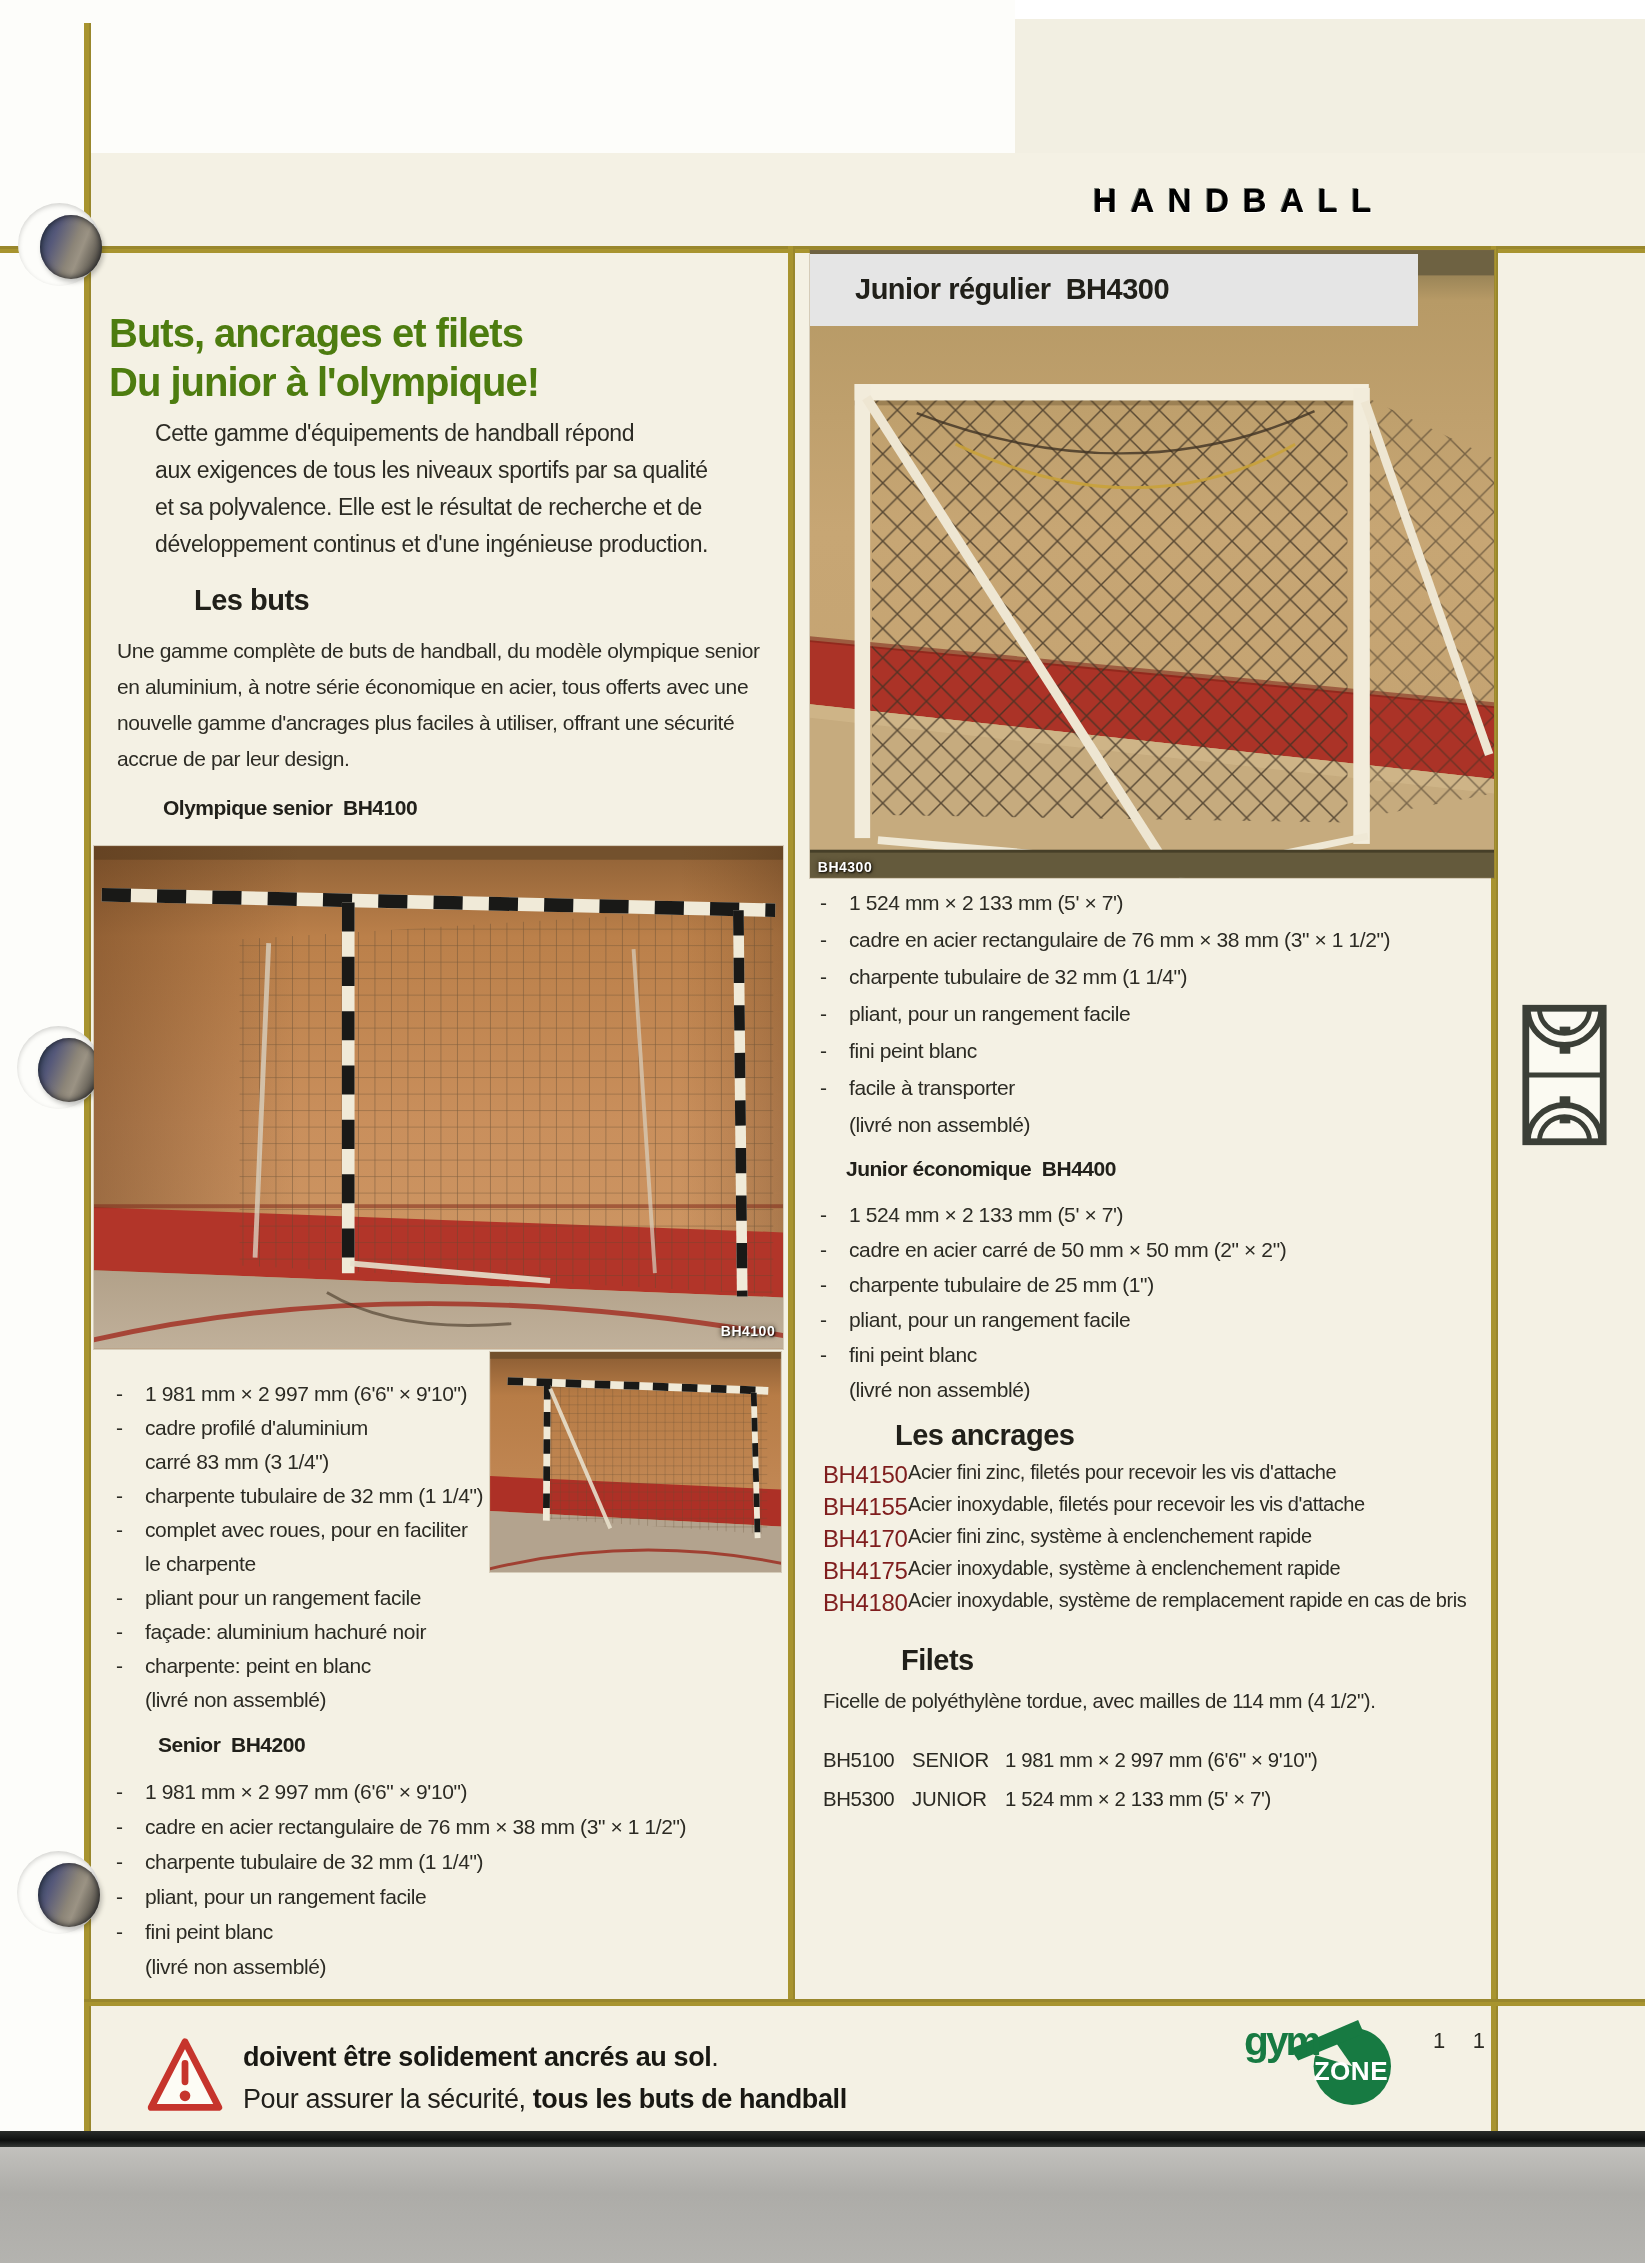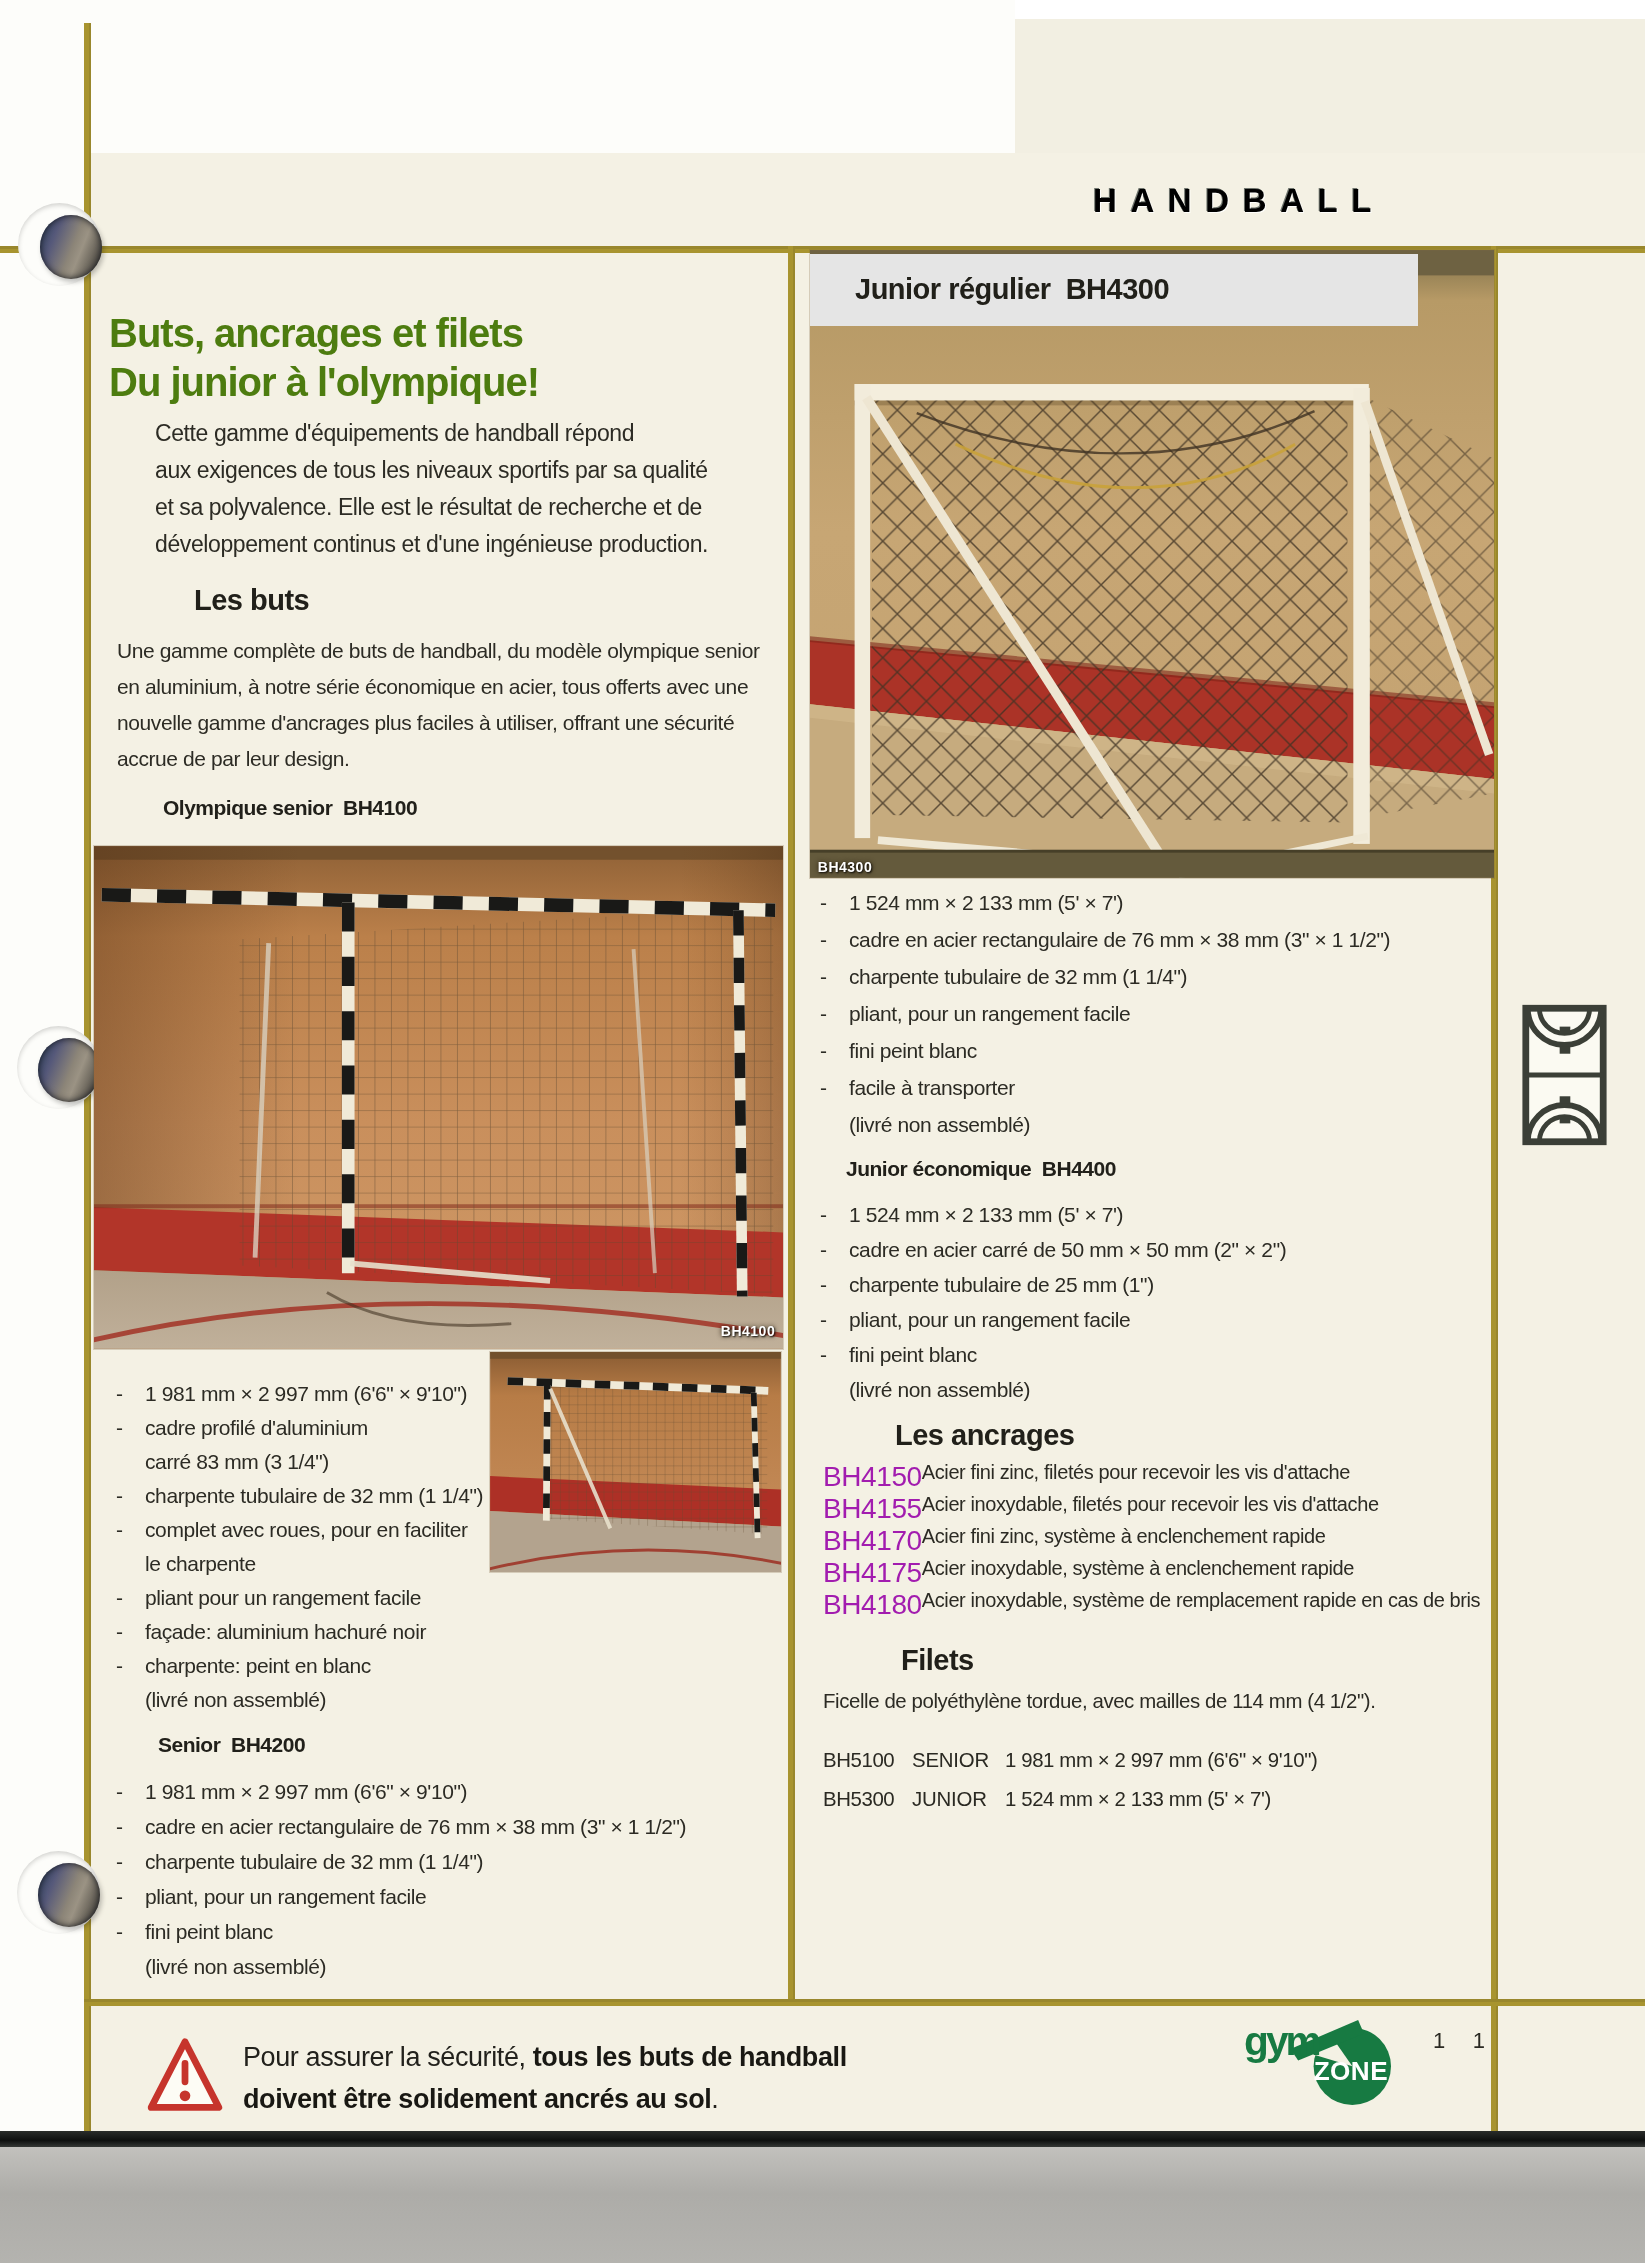--- a/index.html
+++ b/index.html
@@ -41,21 +41,21 @@
   .prod-head{font-weight:bold;color:#21201a;font-size:21px;letter-spacing:-0.5px;}
   .bodytext{font-size:21px;letter-spacing:-0.4px;line-height:36px;color:#2c2b24;}
   .speclist .row{display:flex;}
   .speclist .dash{flex:0 0 29px;}
   .spec-text{font-size:21px;letter-spacing:-0.4px;color:#2c2b24;}
   .lh355 .row{height:34px;}
   .lh365 .row{height:35px;}
   .lh38 .row{height:37px;}
   .lh36 .row{height:35px;}
   .codelist .row{display:flex;height:32px;}
-  .codelist .code{flex:0 0 85px;font-size:28px;letter-spacing:-0.4px;color:#a21caf;}
+  .codelist .code{flex:0 0 85px;font-size:24px;letter-spacing:-0.4px;color:#7f1d1d;}
   .codelist .desc{font-size:20px;letter-spacing:-0.4px;color:#2c2b24;}
   .netlist .row{display:flex;height:39px;}
   .netlist .code{flex:0 0 89px;font-size:20.4px;letter-spacing:-0.4px;}
   .netlist .model{flex:0 0 93px;font-size:20.4px;letter-spacing:-0.2px;}
   .netlist .dims{font-size:20.4px;letter-spacing:-0.4px;}
   
   .photo{overflow:hidden;box-shadow:0 0 0 1px rgba(120,95,55,.25);}
   .photo svg{display:block;}
   .photo-label{position:absolute;color:#ffffff;font-weight:bold;font-size:14px;letter-spacing:0.5px;
     text-shadow:0 0 5.8px rgba(35,25,10,.95),1px 1px 1.9px rgba(0,0,0,.9);}
@@ -469,22 +469,22 @@
 
 <div class="abs" style="left:146px;top:2034px;width:78px;height:85px;">
   <svg width="78" height="85" viewBox="0 0 80 88">
     <path d="M40 8 L75 76 L5 76 Z" fill="#fdfcf5" stroke="#c6342c" stroke-width="7" stroke-linejoin="round"></path>
     <rect x="36.5" y="27" width="7" height="26" rx="3.5" fill="#c6342c"></rect>
     <circle cx="40" cy="64" r="5.5" fill="#c6342c"></circle>
   </svg>
 </div>
 
 <div class="abs warn-text" style="left:243px;top:2036px;">
+  <div><b>doivent être solidement ancrés au sol</b><span>.</span></div>
   <div><span>Pour assurer la sécurité, </span><b>tous les buts de handball</b></div>
-  <div><b>doivent être solidement ancrés au sol</b><span>.</span></div>
 </div>
 
 <div class="abs" style="left:1244px;top:2018px;width:147px;height:89px;">
   <svg width="147" height="89" viewBox="0 0 152 92">
     <circle cx="112" cy="50" r="40" fill="#177a42"></circle>
     <polygon points="112,50 46,30 80,4" fill="#f4f1e4"></polygon>
     <polygon points="48,32 118,2 124,16 56,44" fill="#177a42"></polygon>
     <text x="0" y="38" font-family="Liberation Sans, sans-serif" font-size="42" font-weight="bold" letter-spacing="-3" fill="#177a42">gym</text>
     <text x="72" y="64" font-family="Liberation Sans, sans-serif" font-size="27" font-weight="bold" letter-spacing="0.5" fill="#ffffff">ZONE</text>
   </svg>

